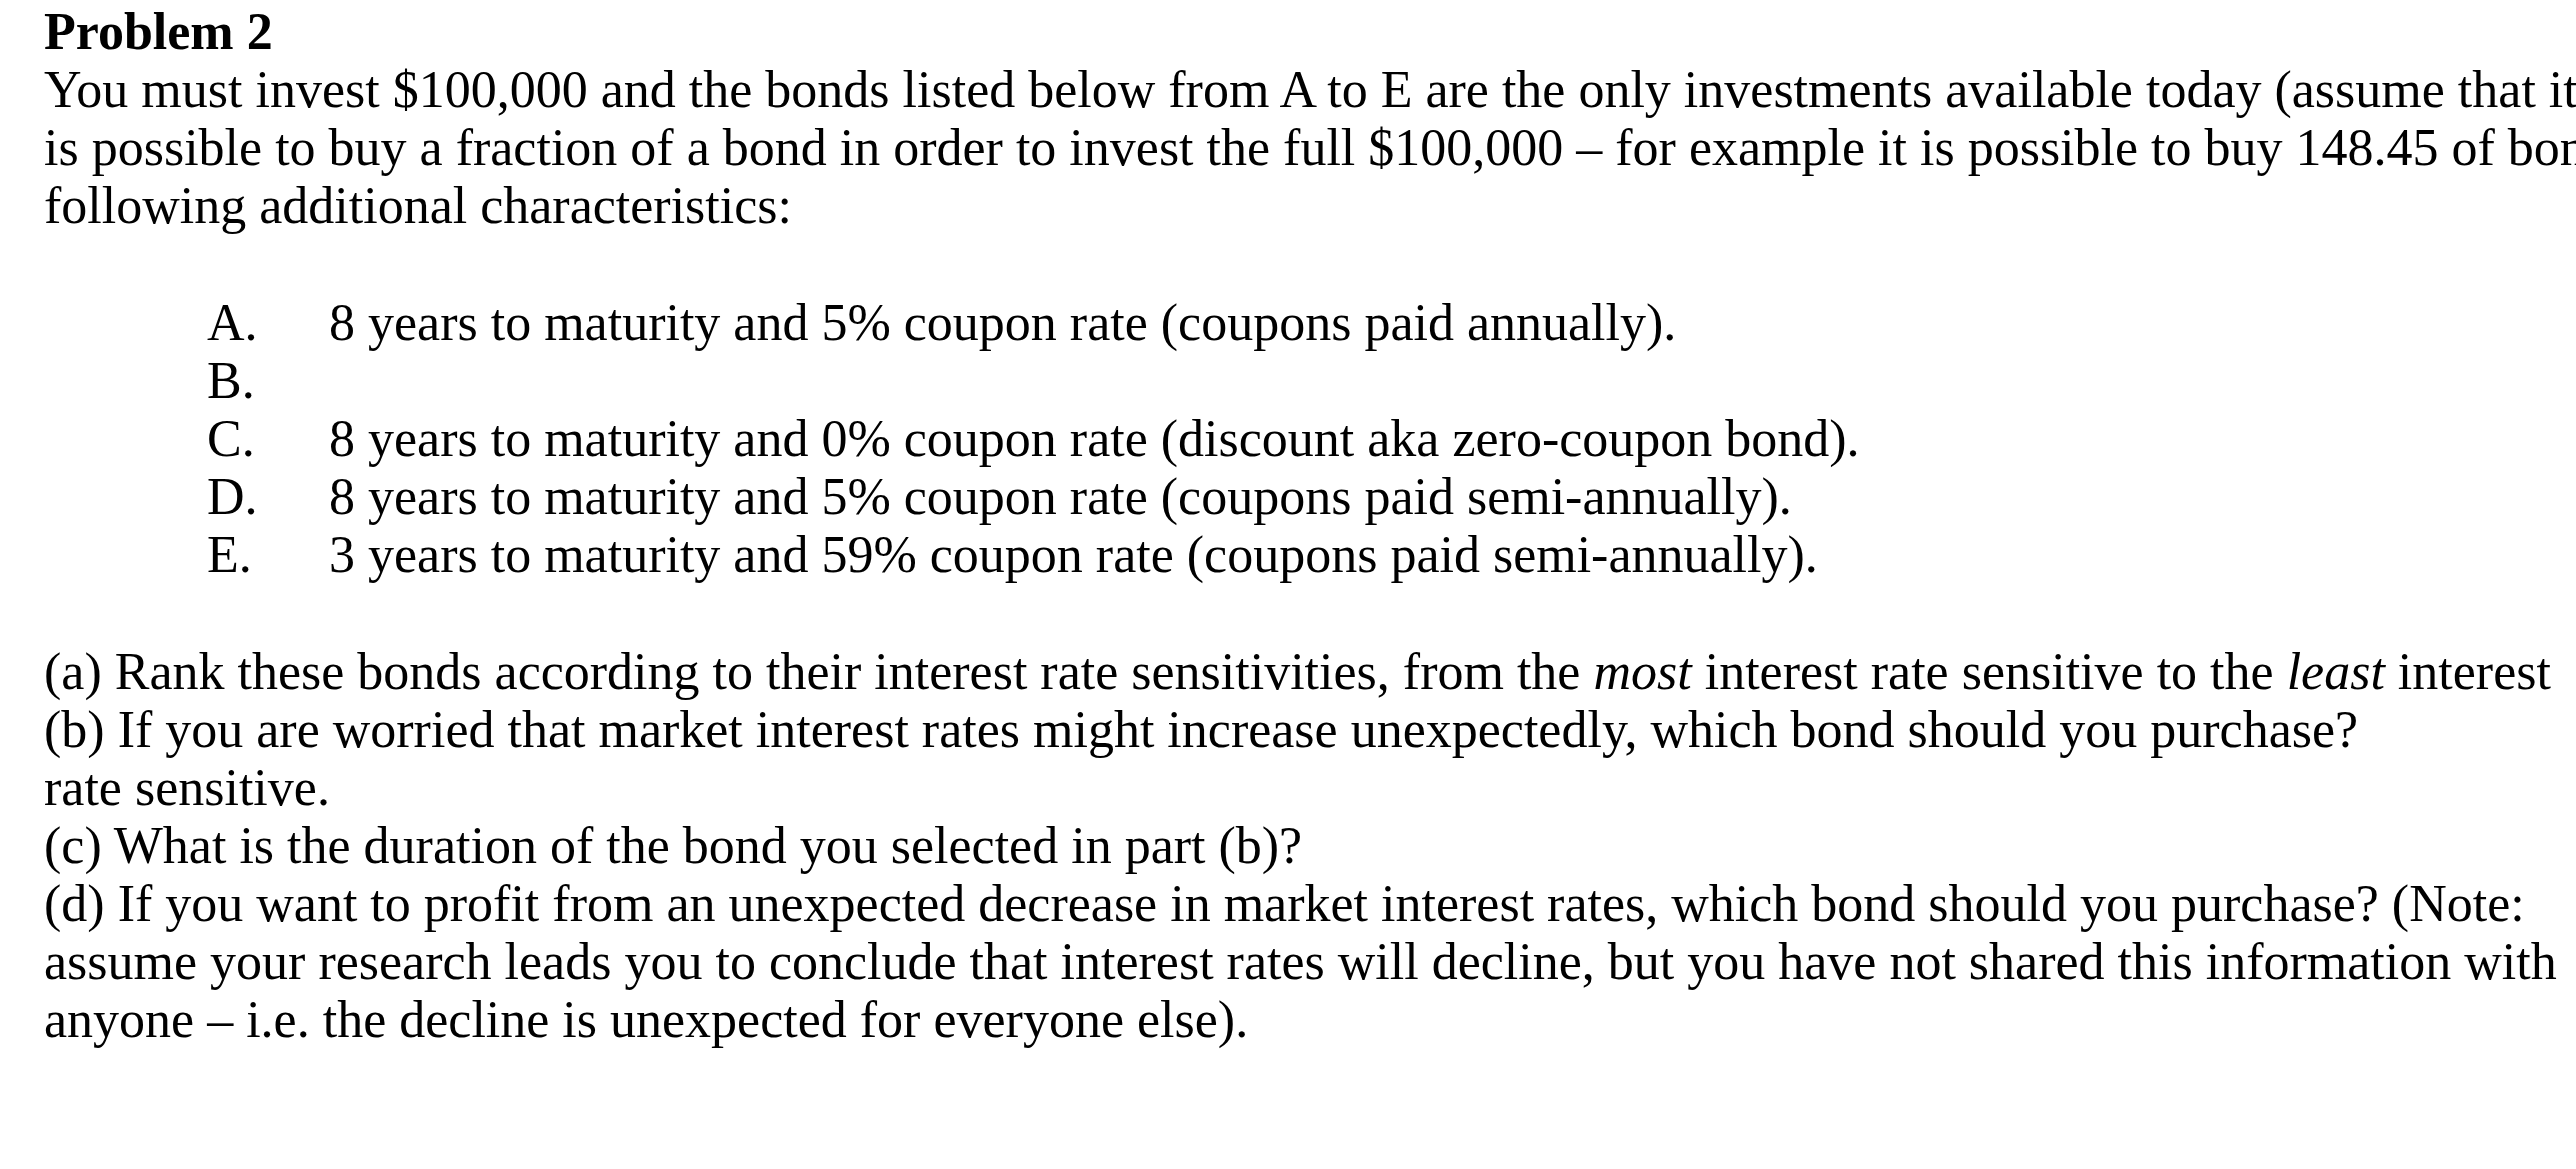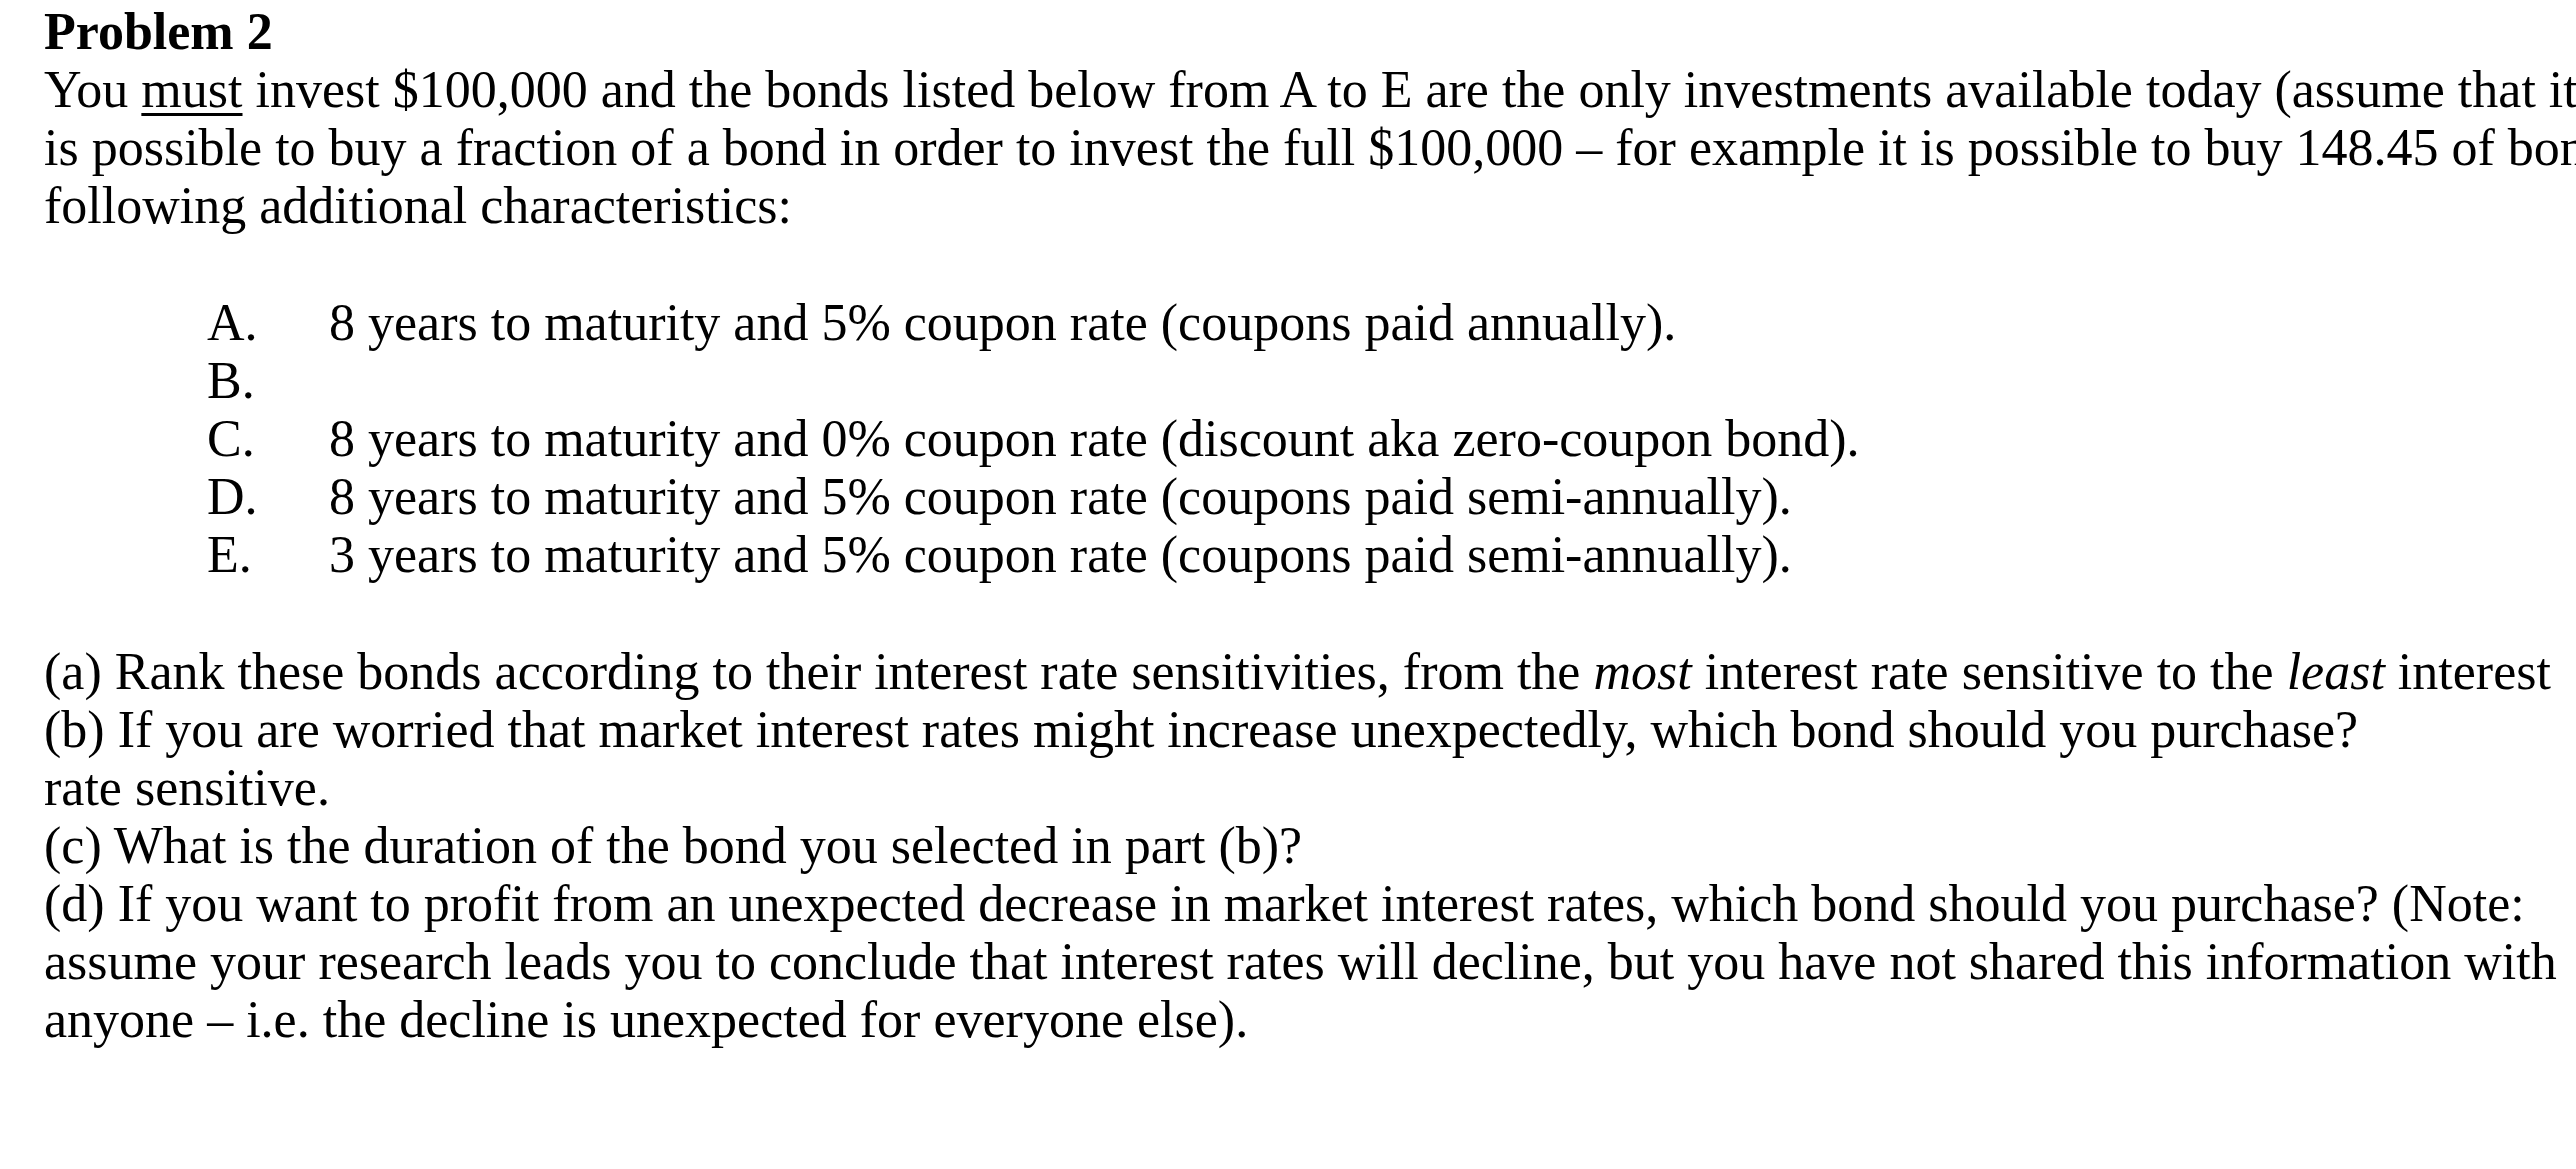--- a/index.html
+++ b/index.html
@@ -38,21 +38,21 @@
       display: block;
       height: 58px;
       line-height: 58px;
       text-align: justify;
       text-align-last: justify;
       white-space: nowrap;
     }
     .para .jline.last {
       text-align-last: left;
     }
-    .u { text-decoration: underline; text-decoration-thickness: 3px; text-underline-offset: 6px; }
+    .u { text-decoration-thickness: 3px; text-underline-offset: 6px; }
     .i { font-style: italic; }
     .gap { height: 59px; }
     .list {
       position: relative;
     }
     .list-item {
       position: relative;
       height: 58px;
       line-height: 58px;
       white-space: nowrap;
@@ -95,21 +95,21 @@
     <div class="list-item">
       <span class="list-letter">C.</span>
       <span class="list-text">8 years to maturity and 0% coupon rate (discount aka zero-coupon bond).</span>
     </div>
     <div class="list-item">
       <span class="list-letter">D.</span>
       <span class="list-text">8 years to maturity and 5% coupon rate (coupons paid semi-annually).</span>
     </div>
     <div class="list-item">
       <span class="list-letter">E.</span>
-      <span class="list-text">3 years to maturity and 5% coupon rate (coupons paid semi-annually).</span>
+      <span class="list-text">3 years to maturity and 59% coupon rate (coupons paid semi-annually).</span>
     </div>
   </div>
 
   <div class="gap2"></div>
 
   <div class="para">
     <span class="jline"><span>(a) Rank these bonds according to their interest rate sensitivities, from the </span><span class="i">most</span><span> interest rate sensitive to the </span><span class="i">least</span><span> interest</span></span>
     <span class="jline last">(b) If you are worried that market interest rates might increase unexpectedly, which bond should you purchase?</span>
     <span class="jline last">rate sensitive.</span>
     <span class="jline last">(c) What is the duration of the bond you selected in part (b)?</span>

